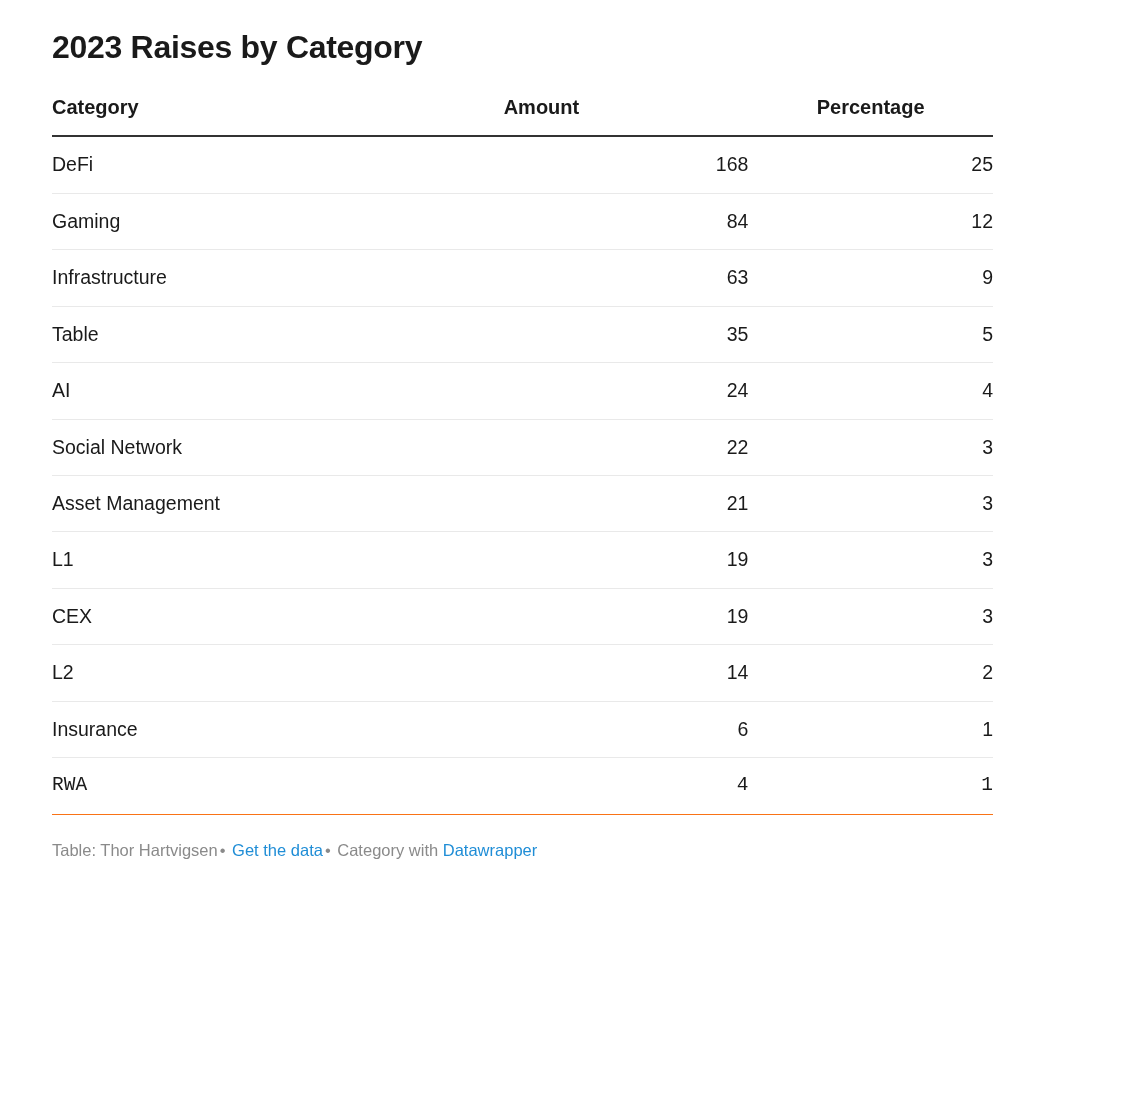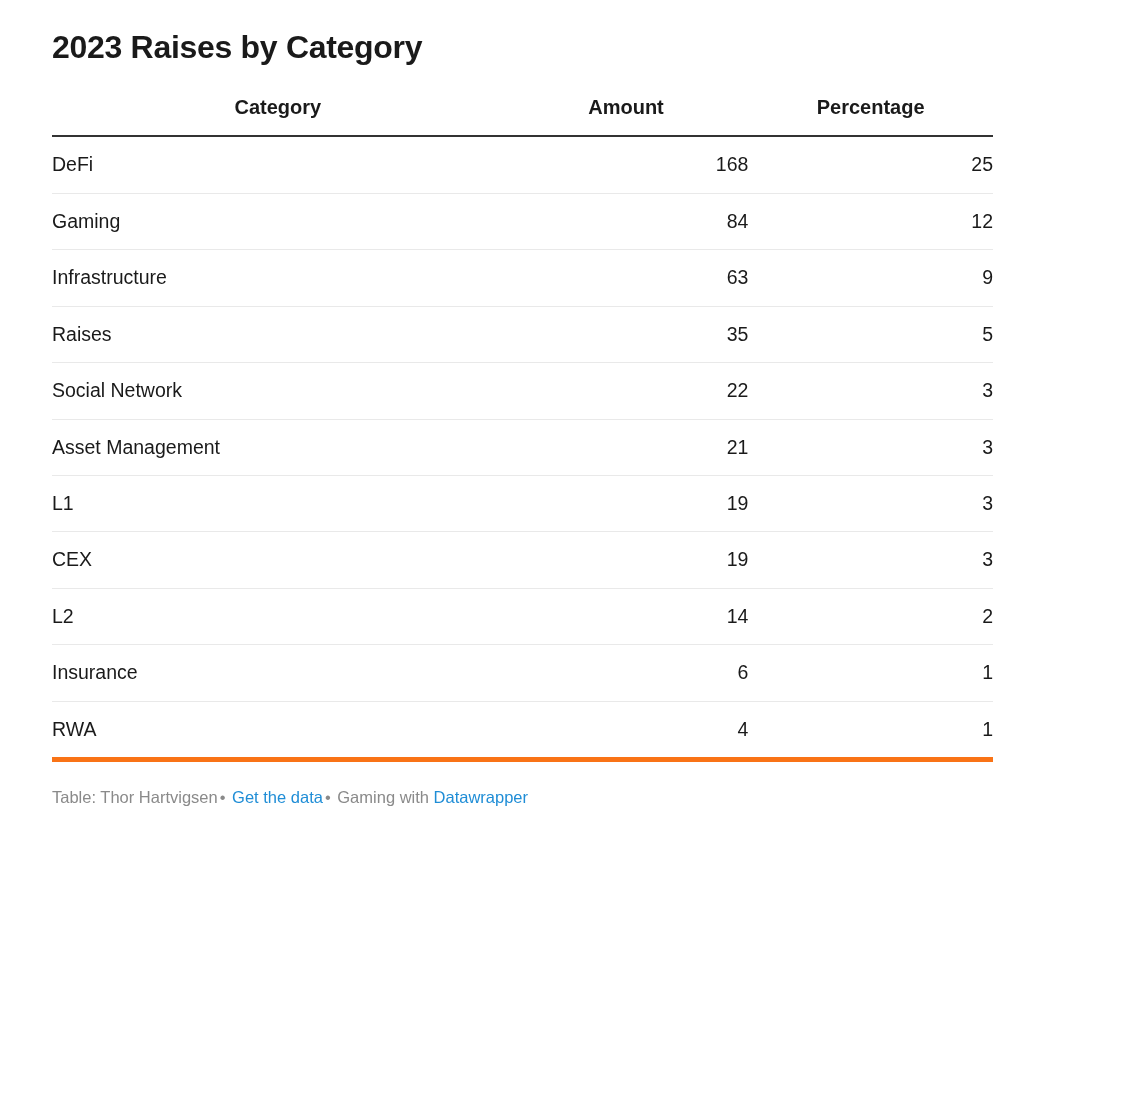--- a/index.html
+++ b/index.html
@@ -35,34 +35,35 @@
     table-layout: fixed;
   }
   table.data-table th {
     font-size: 20px;
     font-weight: bold;
     color: #1a1a1a;
     padding: 0 0 16px 0;
     border-bottom: 2px solid #333333;
     vertical-align: bottom;
   }
-  table.data-table th.col-category { text-align: center; width: 48%; }
-  table.data-table th.col-amount { text-align: center; width: 26%; }
+  table.data-table th.col-category { text-align: left; width: 48%; }
+  table.data-table th.col-amount { text-align: left; width: 26%; }
   table.data-table th.col-percentage { text-align: center; width: 26%; }
 
   table.data-table td {
     font-size: 19.5px;
     font-weight: normal;
     color: #1a1a1a;
     padding: 17px 0 17px 0;
     border-bottom: 1px solid #e9e9e9;
     line-height: 1.1;
   }
   table.data-table tbody tr:last-child td {
-    border-bottom: 5px solid #f97316;
+    border-bottom: 1px solid #f97316;
+    font-family: Liberation Mono, monospace;
   }
   td.c-category { text-align: left; }
   td.c-amount { text-align: right; padding-right: 10px; }
   td.c-percentage { text-align: right; }
 
   .footer {
     margin-top: 24px;
     font-size: 16.5px;
     color: #8a8a8a;
     line-height: 1.4;
@@ -101,23 +102,28 @@
         <td class="c-category">Gaming</td>
         <td class="c-amount">84</td>
         <td class="c-percentage">12</td>
       </tr>
       <tr>
         <td class="c-category">Infrastructure</td>
         <td class="c-amount">63</td>
         <td class="c-percentage">9</td>
       </tr>
       <tr>
-        <td class="c-category">Raises</td>
+        <td class="c-category">Table</td>
         <td class="c-amount">35</td>
         <td class="c-percentage">5</td>
+      </tr>
+      <tr>
+        <td class="c-category">AI</td>
+        <td class="c-amount">24</td>
+        <td class="c-percentage">4</td>
       </tr>
       <tr>
         <td class="c-category">Social Network</td>
         <td class="c-amount">22</td>
         <td class="c-percentage">3</td>
       </tr>
       <tr>
         <td class="c-category">Asset Management</td>
         <td class="c-amount">21</td>
         <td class="c-percentage">3</td>
@@ -146,17 +152,17 @@
         <td class="c-category">RWA</td>
         <td class="c-amount">4</td>
         <td class="c-percentage">1</td>
       </tr>
     </tbody>
   </table>
 
   <div class="footer">
     <span>Table: Thor Hartvigsen</span><span class="sep">•</span>
     <a href="#">Get the data</a><span class="sep">•</span>
-    <span>Gaming with</span>
+    <span>Category with</span>
     <a href="#">Datawrapper</a>
   </div>
 
 </div>
 
 </body></html>

